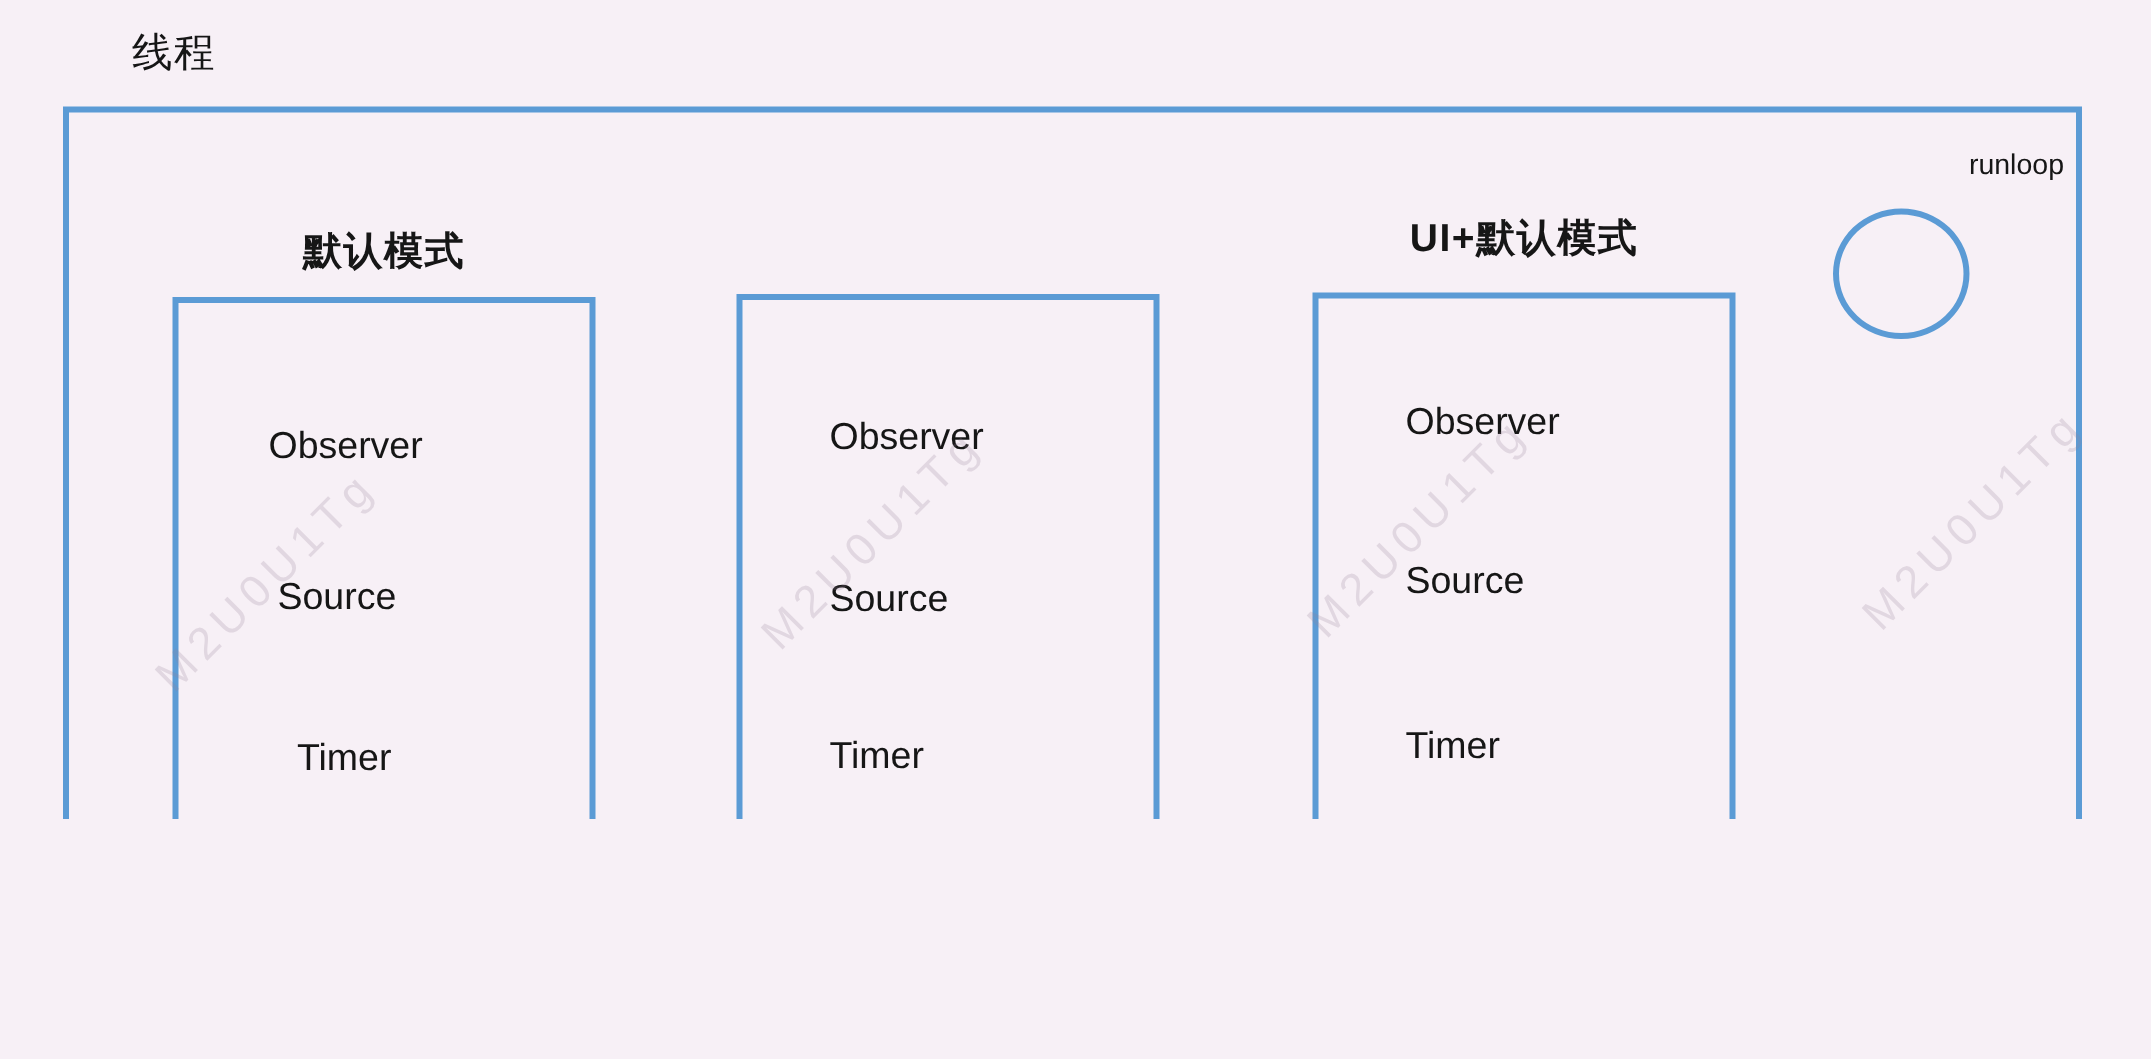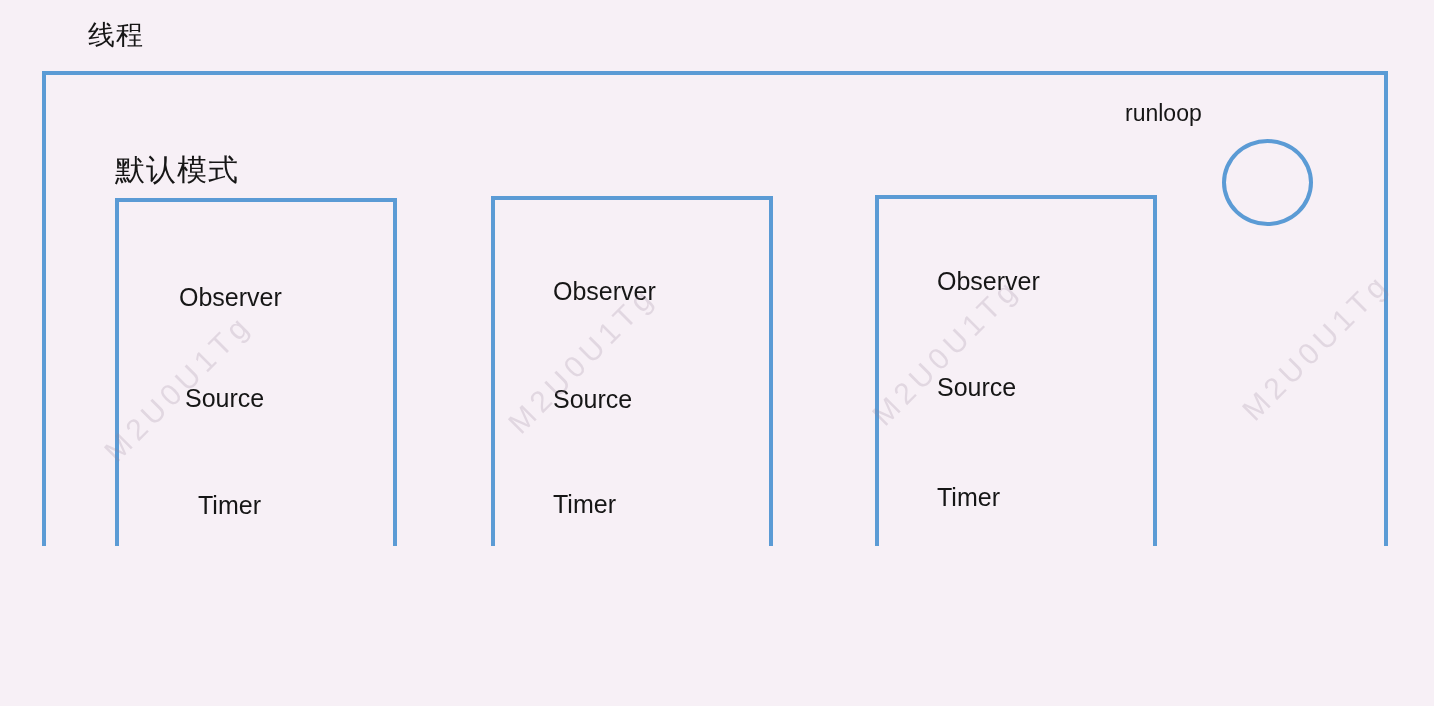--- a/index.html
+++ b/index.html
@@ -26,42 +26,42 @@
   .outer-rect {
     position: absolute;
     left: 42px;
     top: 71px;
     width: 1338px;
     height: 597px;
     border: 4px solid var(--border-blue, #5b9bd5);
   }
   .runloop-label {
     position: absolute;
-    left: 1125px;
+    left: 1216px;
     top: 100px;
     width: 160px;
-    text-align: left;
-    font-size: 23px;
+    text-align: right;
+    font-size: 19px;
   }
   .runloop-circle {
     position: absolute;
     left: 1222px;
     top: 139px;
     width: 83px;
     height: 79px;
     border: 4px solid var(--border-blue, #5b9bd5);
     border-radius: 50%;
     background: transparent;
   }
   .mode-title {
     position: absolute;
     width: 282px;
-    text-align: left;
-    font-size: 30px;
-    font-weight: 400;
+    text-align: center;
+    font-size: 26px;
+    font-weight: 700;
     letter-spacing: 1px;
   }
   .mode-title.m1 { left: 115px; top: 150px; }
   .mode-title.m2 { left: 491px; top: 155px; }
   .mode-title.m3 { left: 875px; top: 141px; }
   .mode-box {
     position: absolute;
     width: 282px;
     height: 446px;
     box-sizing: border-box;
@@ -109,20 +109,21 @@
 <div class="canvas">
 
   <div class="page-title">线程</div>
 
   <div class="outer-rect"></div>
 
   <div class="runloop-label">runloop</div>
   <div class="runloop-circle"></div>
 
   <div class="mode-title m1">默认模式</div>
+  <div class="mode-title m3">UI+默认模式</div>
 
   <div class="mode-box b1">
     <div class="item i1">Observer</div>
     <div class="item i2">Source</div>
     <div class="item i3">Timer</div>
   </div>
 
   <div class="mode-box b2">
     <div class="item i1">Observer</div>
     <div class="item i2">Source</div>

